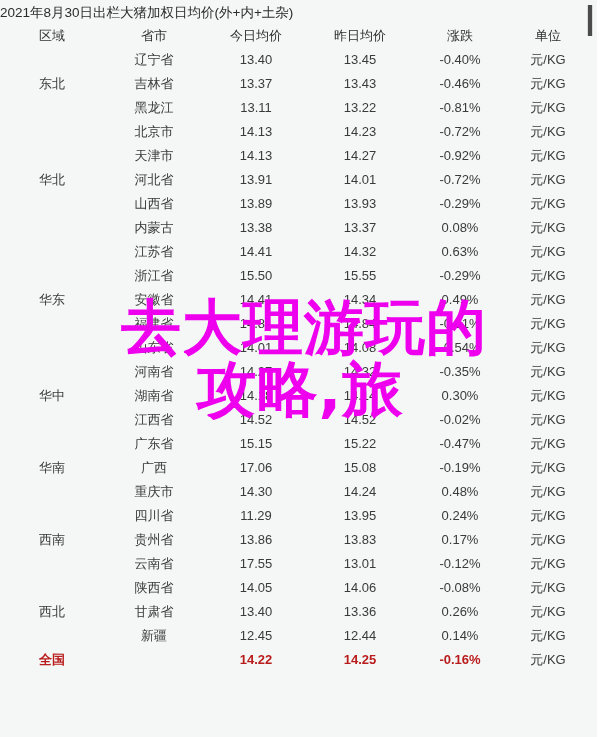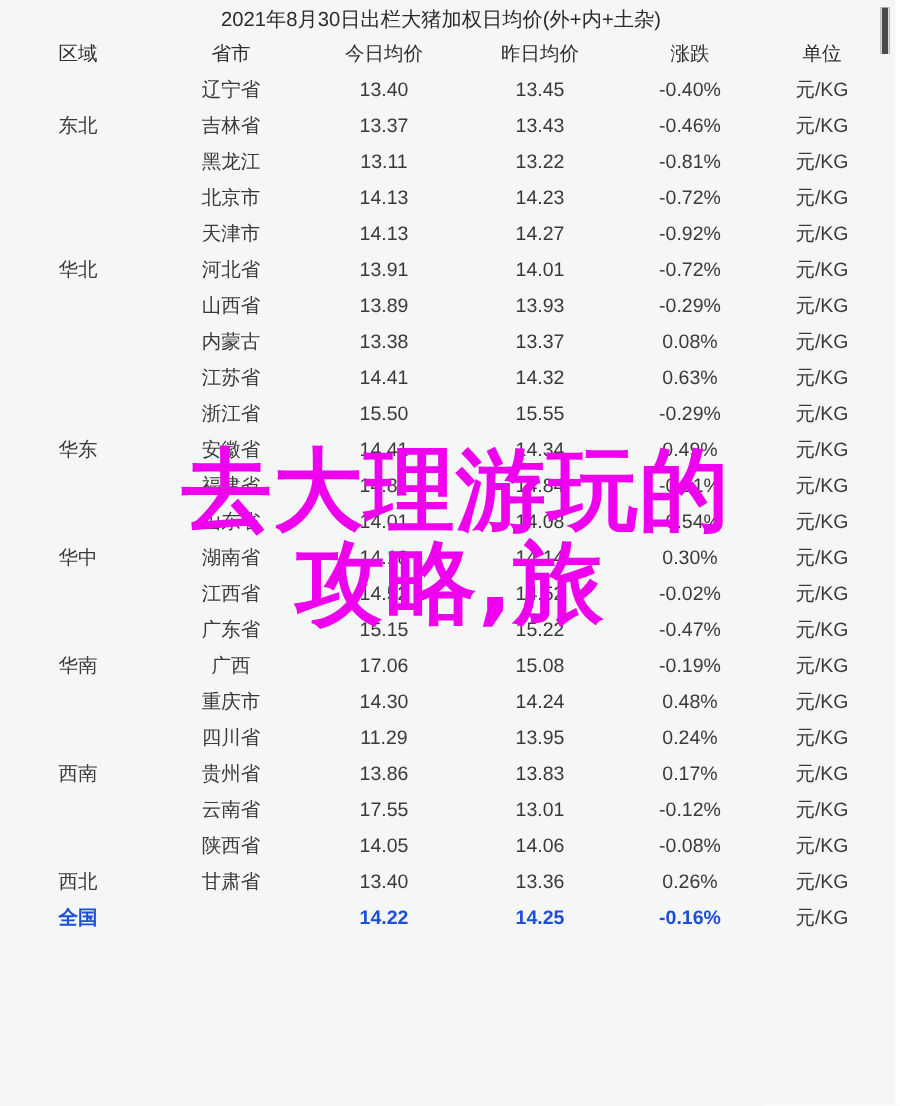--- a/index.html
+++ b/index.html
@@ -36,21 +36,21 @@
     background: #4b4b4b;
     border-left: 1px solid #d8dcda;
     border-right: 1px solid #d8dcda;
   }
 
   .title {
     position: absolute;
     left: 0;
     top: 4px;
     width: 588px;
-    text-align: center;
+    text-align: left;
     font-size: 13.5px;
     color: #2b2b2b;
     letter-spacing: 0px;
     white-space: nowrap;
   }
 
   table.price-table {
     position: absolute;
     left: 0;
     top: 24px;
@@ -77,21 +77,21 @@
     vertical-align: middle;
     white-space: nowrap;
   }
   table.price-table th {
     color: #2f2f2f;
   }
   td.region-cell {
     color: #3a3a3a;
   }
   tr.total-row td {
-    color: #1d4ed8;
+    color: #b91c1c;
     font-weight: bold;
   }
   tr.total-row td.unit {
     color: #3a3a3a;
     font-weight: normal;
   }
 
   
   .overlay {
     position: absolute;
@@ -238,20 +238,28 @@
         </tr>
         <tr>
           <td class="region-cell"></td>
           <td>山东省</td>
           <td>14.01</td>
           <td>14.08</td>
           <td>-0.54%</td>
           <td class="unit">元/KG</td>
         </tr>
         <tr>
+          <td class="region-cell"></td>
+          <td>河南省</td>
+          <td>14.27</td>
+          <td>14.32</td>
+          <td>-0.35%</td>
+          <td class="unit">元/KG</td>
+        </tr>
+        <tr>
           <td class="region-cell">华中</td>
           <td>湖南省</td>
           <td>14.18</td>
           <td>14.14</td>
           <td>0.30%</td>
           <td class="unit">元/KG</td>
         </tr>
         <tr>
           <td class="region-cell"></td>
           <td>江西省</td>
@@ -315,20 +323,28 @@
           <td>14.06</td>
           <td>-0.08%</td>
           <td class="unit">元/KG</td>
         </tr>
         <tr>
           <td class="region-cell">西北</td>
           <td>甘肃省</td>
           <td>13.40</td>
           <td>13.36</td>
           <td>0.26%</td>
+          <td class="unit">元/KG</td>
+        </tr>
+        <tr>
+          <td class="region-cell"></td>
+          <td>新疆</td>
+          <td>12.45</td>
+          <td>12.44</td>
+          <td>0.14%</td>
           <td class="unit">元/KG</td>
         </tr>
         <tr class="total-row">
           <td class="region-cell">全国</td>
           <td></td>
           <td>14.22</td>
           <td>14.25</td>
           <td>-0.16%</td>
           <td class="unit">元/KG</td>
         </tr>

